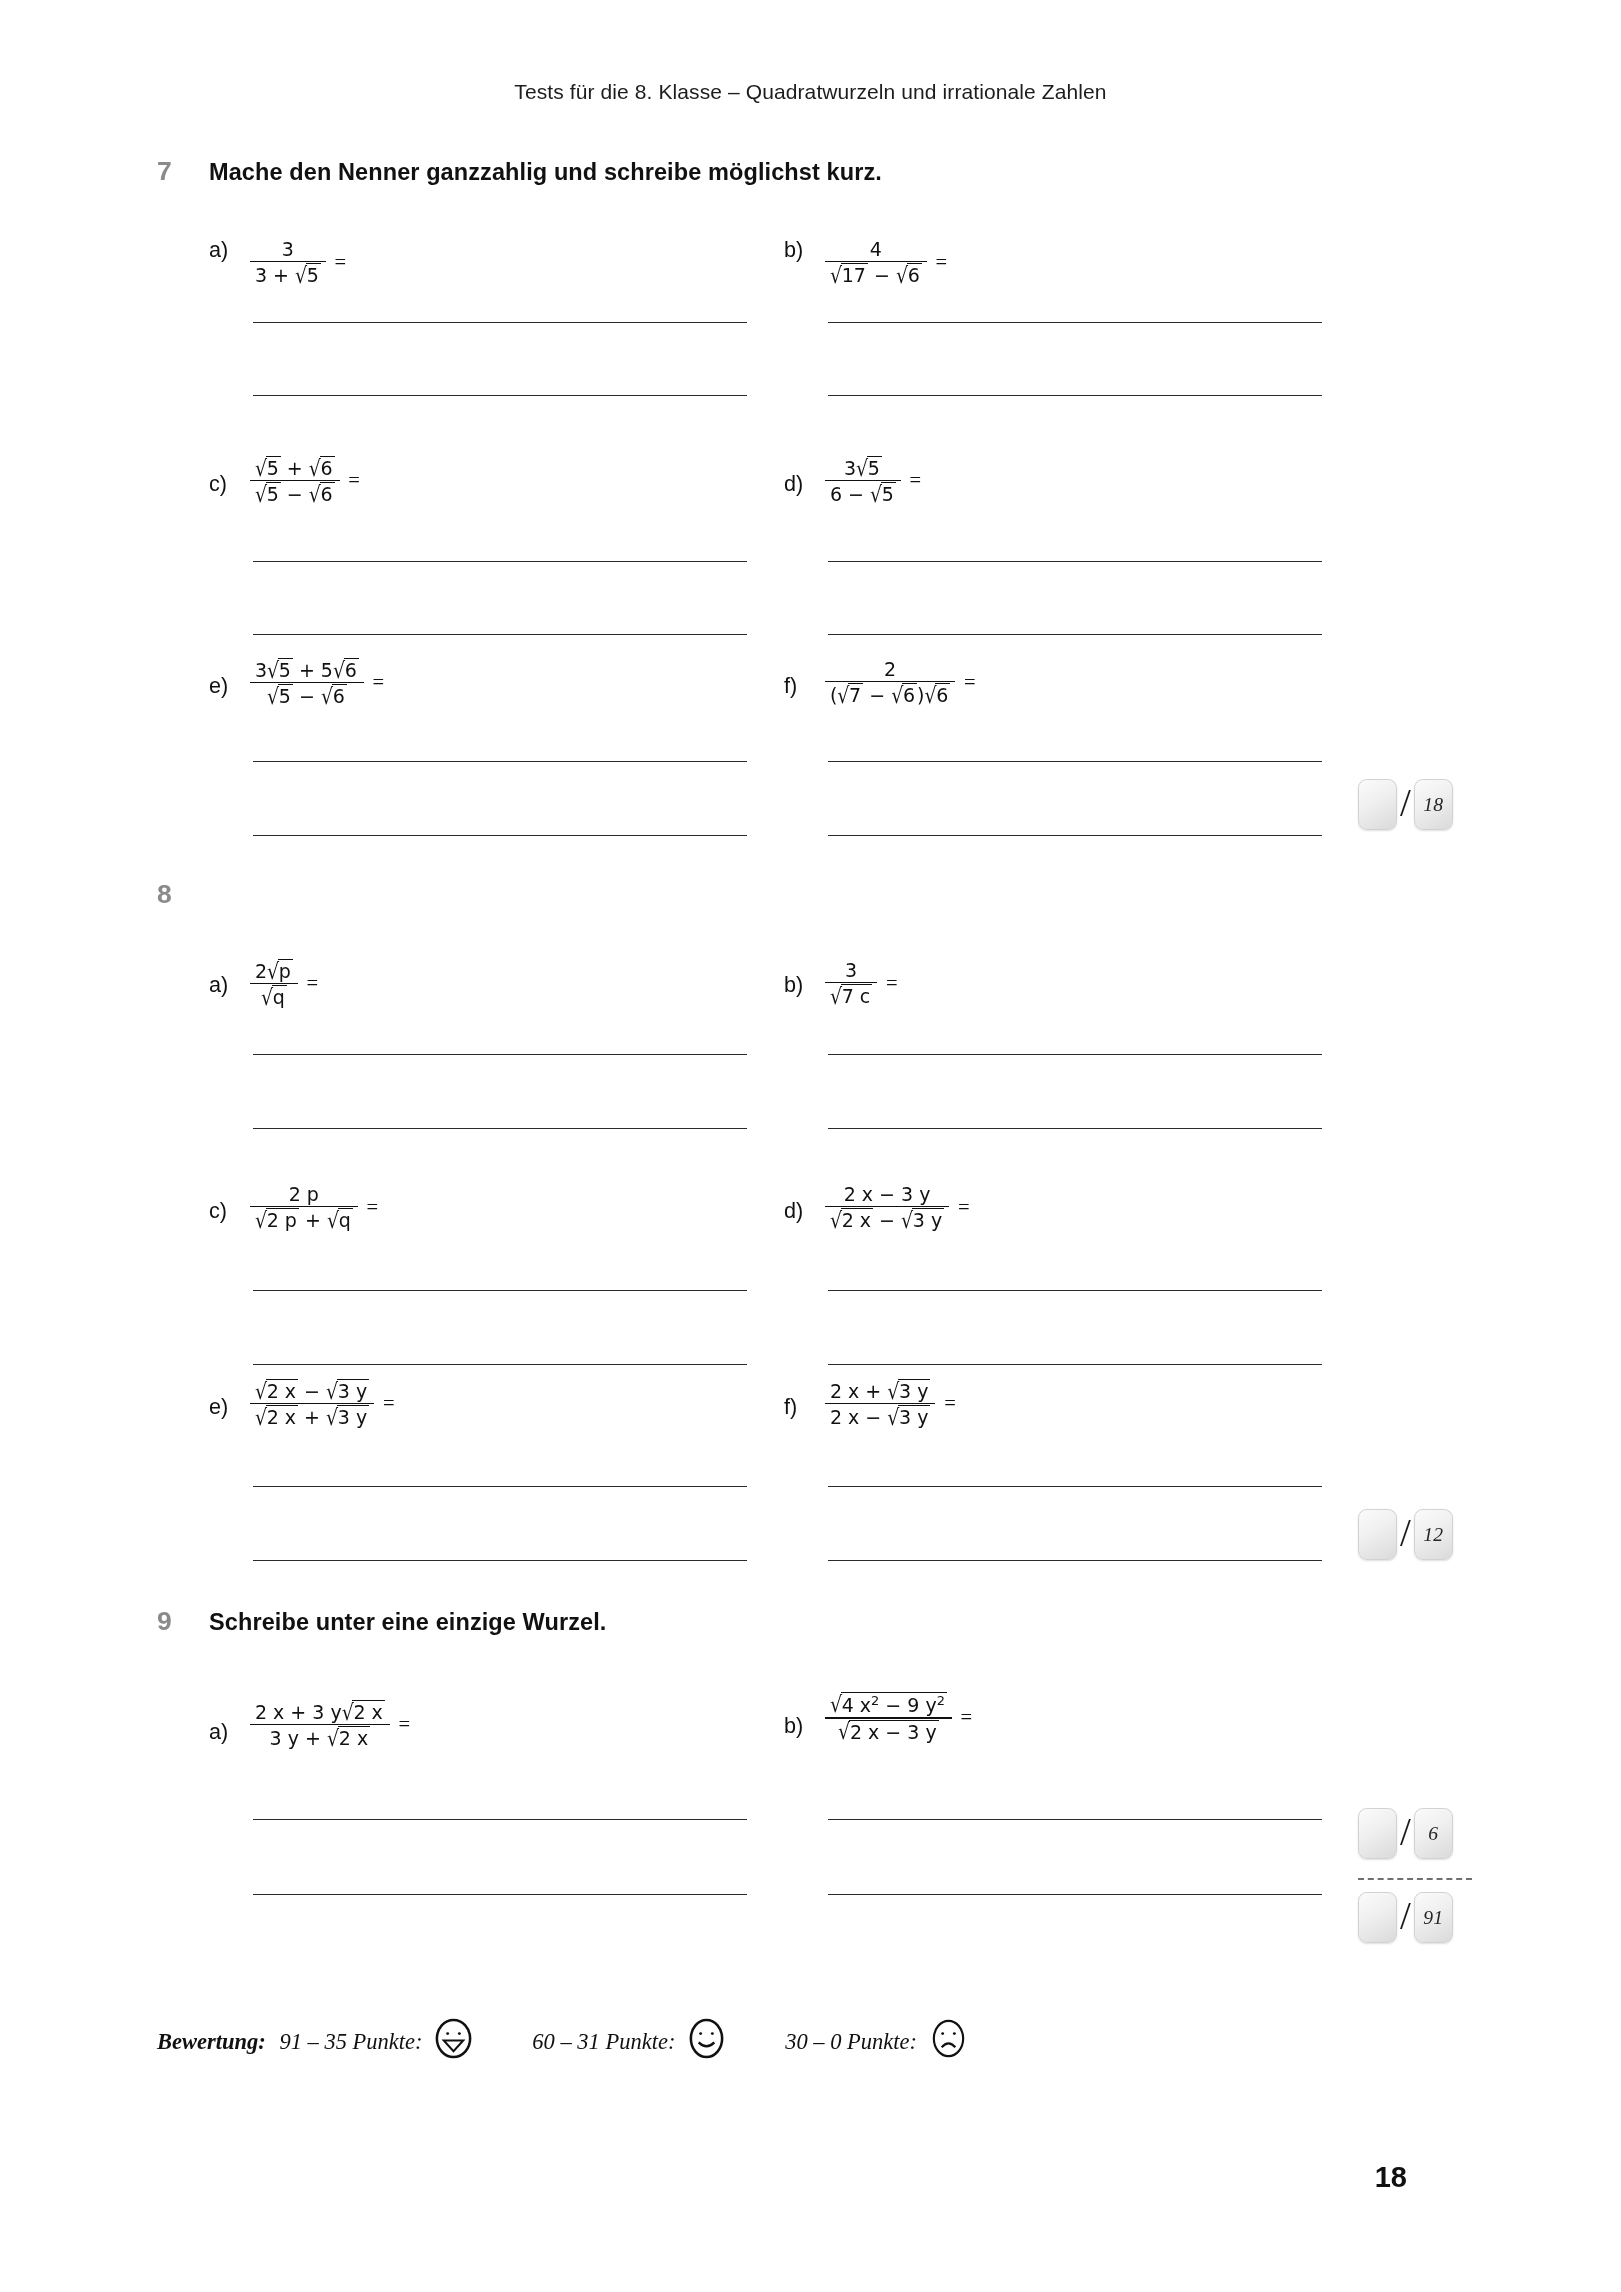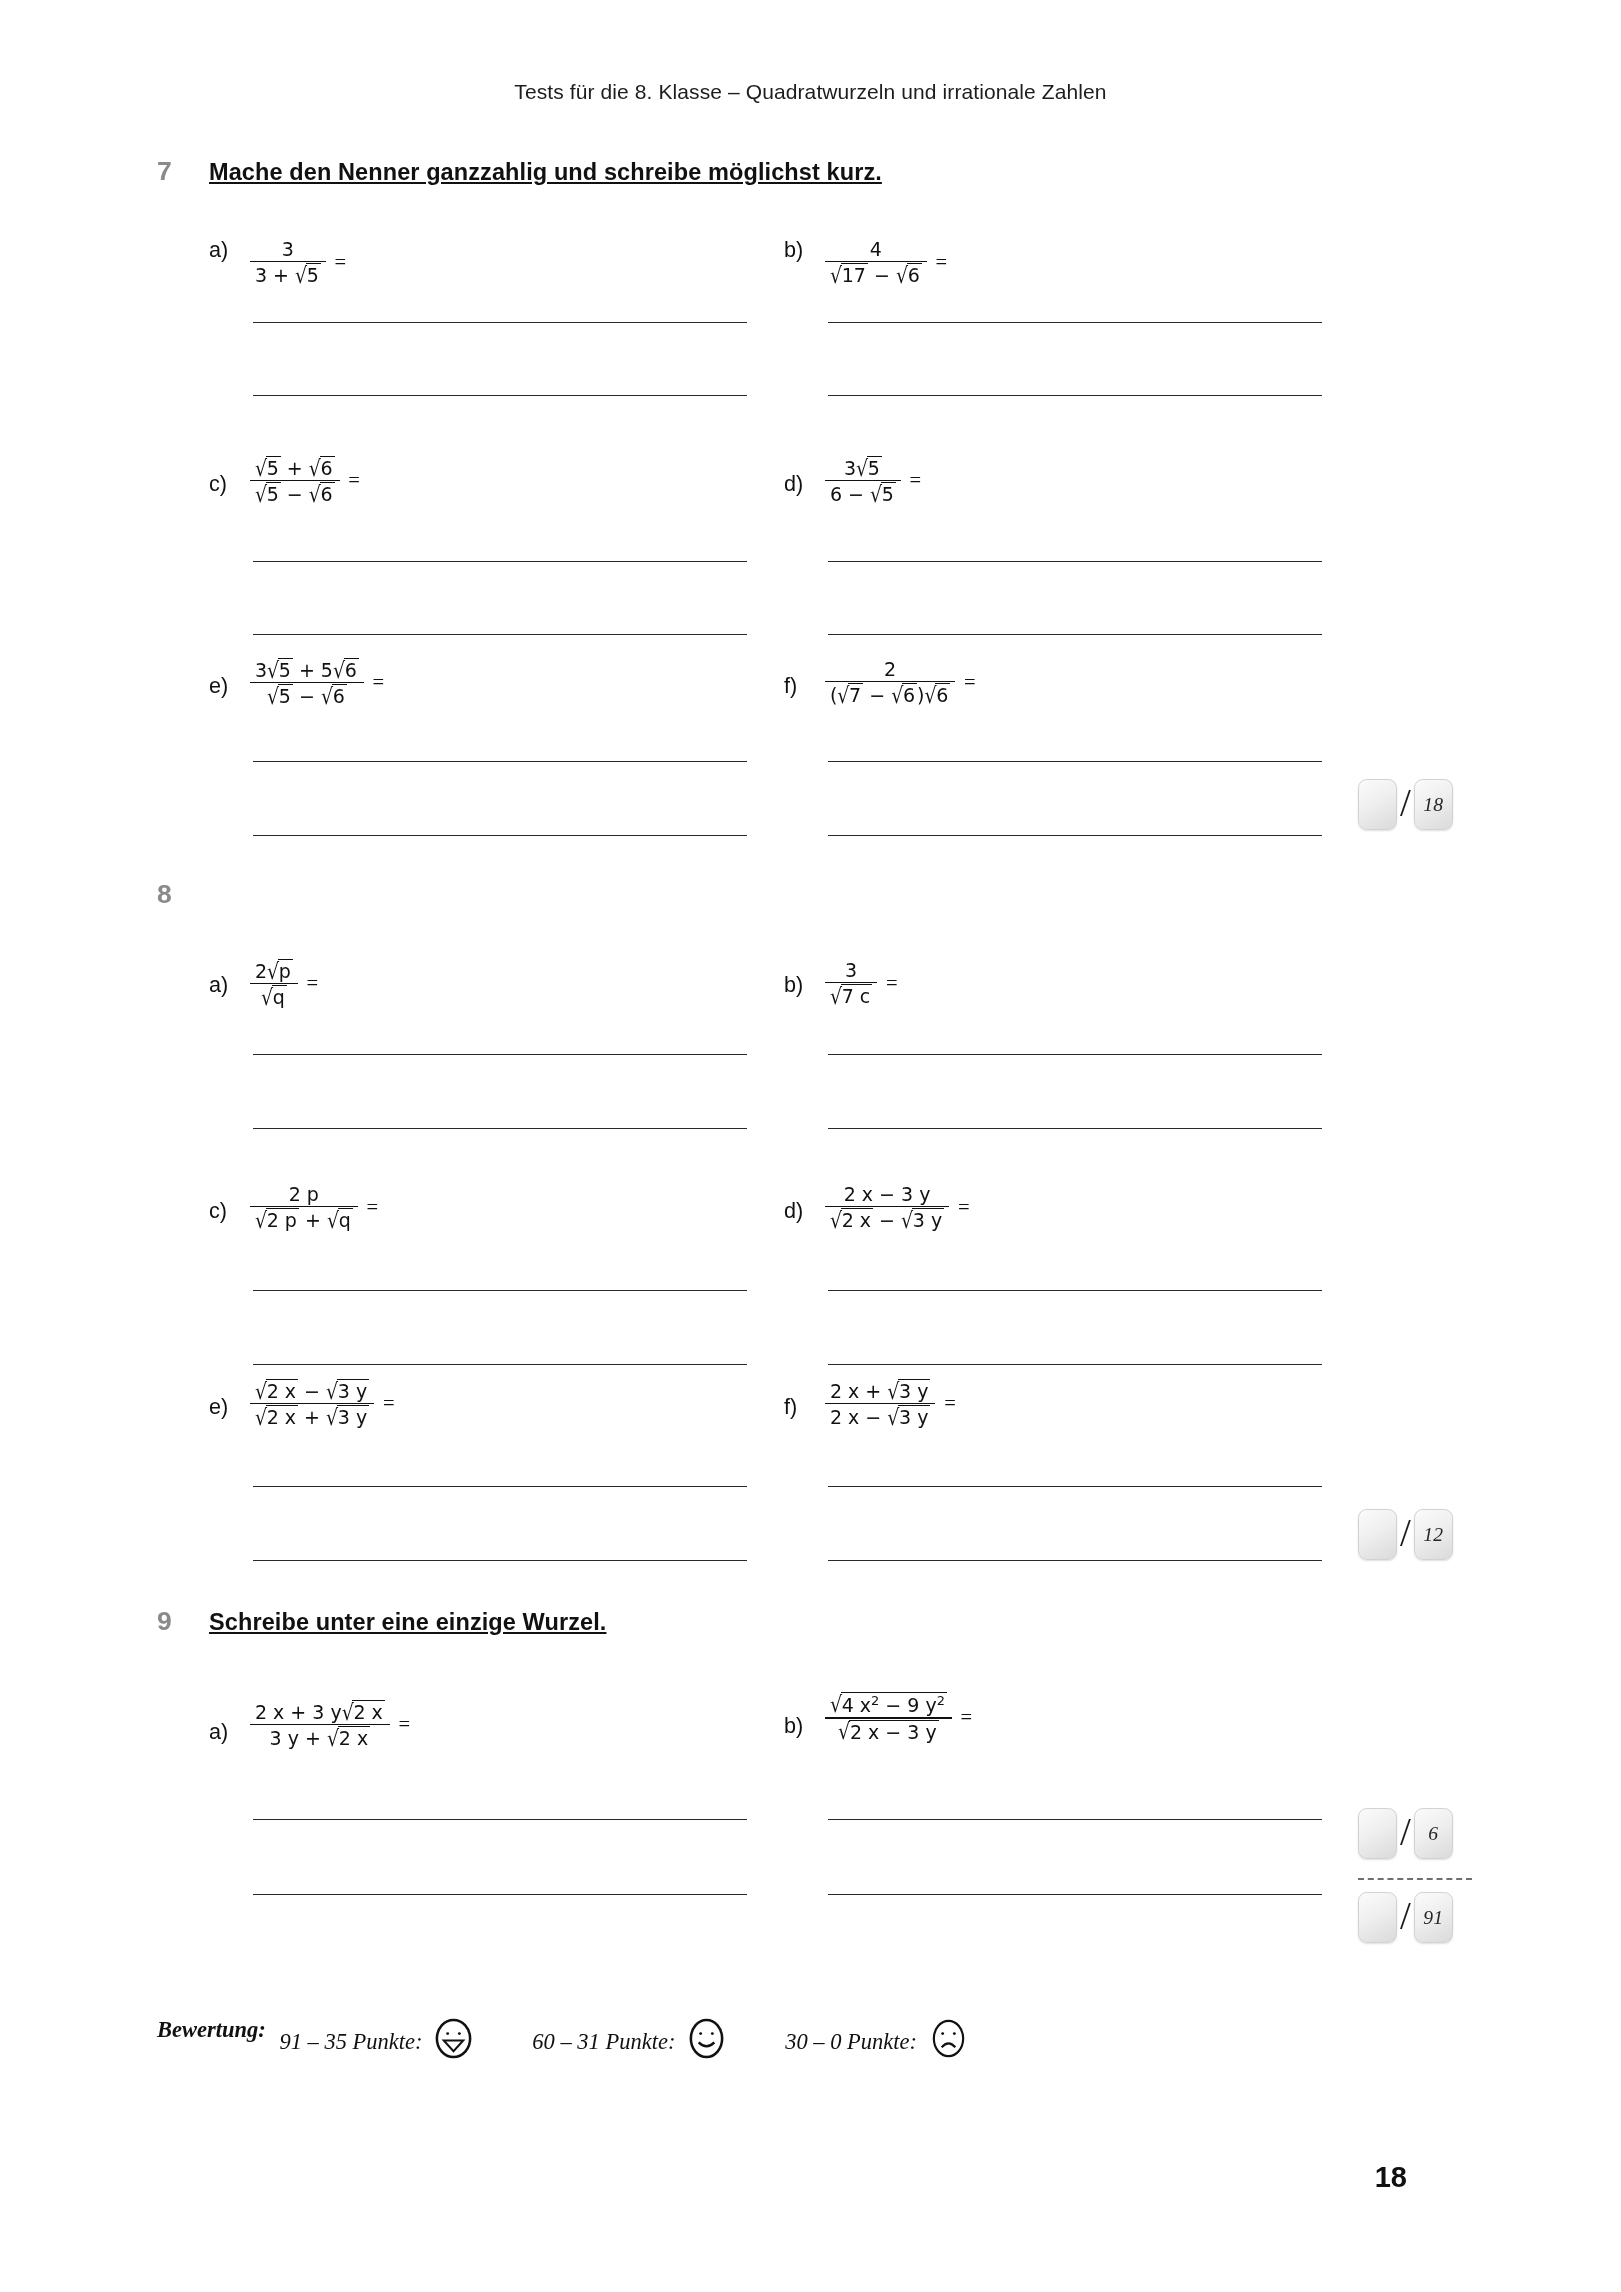--- a/index.html
+++ b/index.html
@@ -26,21 +26,21 @@
   .exercise{position:absolute;left:0;right:0;}
   .ex-head{position:relative;height:45px;}
   .ex-num{
     position:absolute;left:157px;top:0;
     font-size:26.5px;font-weight:bold;color:#8a8a8a;
     line-height:29px;
   }
   .ex-title{
     position:absolute;left:209px;top:1px;
     font-size:23.5px;font-weight:bold;color:#111;
-    line-height:29px;letter-spacing:0.1px;text-decoration:underline;
+    line-height:29px;letter-spacing:0.1px;
   }
 
   
   .row{position:relative;}
   .item{position:absolute;top:0;}
   .item.left{left:209px;}
   .item.right{left:784px;}
   .label{
     position:absolute;left:0;top:0;
     font-size:21.6px;color:#111;
@@ -101,21 +101,21 @@
     line-height:1;font-family:"Liberation Serif", serif;
     transform:translateY(-2px);
   }
   .dashrow{
     position:absolute;height:0;border-top:2.9px dashed #6f6f6f;
   }
 
   
   .bewertung{
     position:absolute;left:157px;top:2017px;
-    display:flex;align-items:flex-start;
+    display:flex;align-items:center;
     font-family:"Liberation Serif", serif;
     font-size:22.5px;font-style:italic;color:#111;
     white-space:nowrap;
   }
   .bew-title{font-weight:bold;font-style:italic;margin-right:13.7px;}
   .bew-item{display:flex;align-items:center;margin-right:57px;}
   .bew-item .txt{margin-right:9.8px;}
   .smiley{display:inline-block;}
 
   .pagenum{

